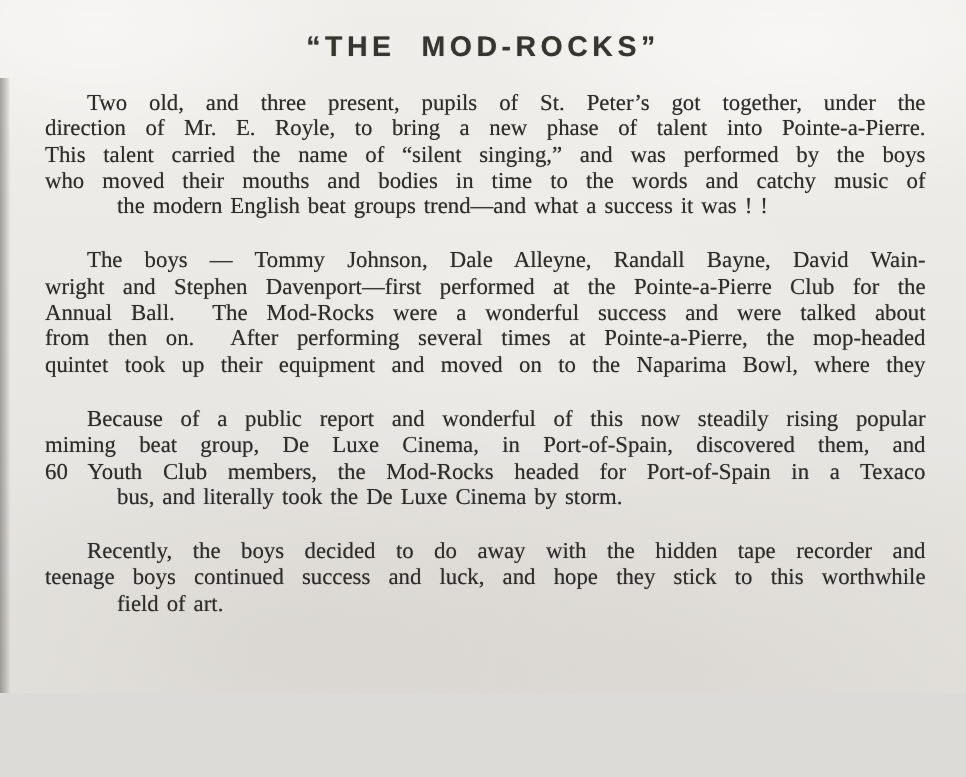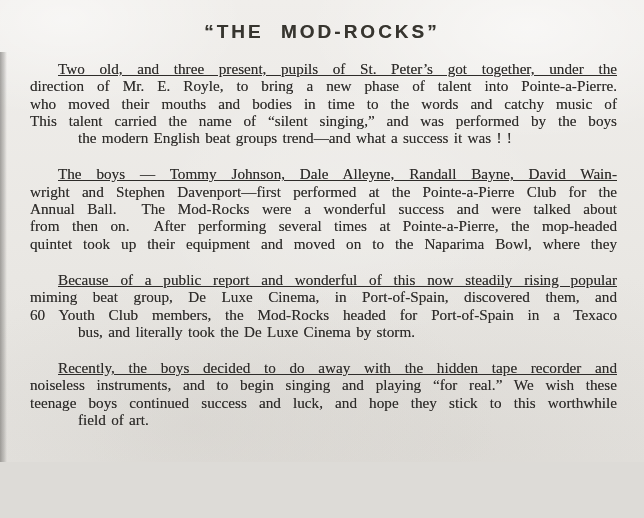--- a/index.html
+++ b/index.html
@@ -72,21 +72,20 @@
     font-size: 15.2px;
     line-height: 17.3px;
     text-align: justify;
     text-align-last: justify;
     word-spacing: 1.5px;
     white-space: normal;
     text-shadow: 0 0 0.55px rgba(46,44,42,0.55);
   }
   .line.first {
     padding-left: 28px;
-    text-decoration: underline;
   }
   .line.last {
     text-align-last: left;
     margin-left: 48px;
   }
   .signature {
     position: absolute;
     left: 472px;
     top: 479px;
     font-size: 12px;
@@ -103,39 +102,38 @@
 <div class="page">
   <div class="scan-edge"></div>
   <div class="scan-speck"></div>
 
   <h1 class="title">“THE MOD-ROCKS”</h1>
 
   <div class="article">
       <div class="paragraph">
         <div class="line first">Two old, and three present, pupils of St. Peter’s got together, under the</div>
         <div class="line">direction of Mr. E. Royle, to bring a new phase of talent into Pointe-a-Pierre.</div>
+        <div class="line">This talent carried the name of “silent singing,” and was performed by the boys</div>
         <div class="line">who moved their mouths and bodies in time to the words and catchy music of</div>
-        <div class="line">This talent carried the name of “silent singing,” and was performed by the boys</div>
         <div class="line last">the modern English beat groups trend—and what a success it was ! !</div>
       </div>
       <div class="paragraph">
         <div class="line first">The boys — Tommy Johnson, Dale Alleyne, Randall Bayne, David Wain-</div>
         <div class="line">wright and Stephen Davenport—first performed at the Pointe-a-Pierre Club for the</div>
         <div class="line">Annual Ball.&nbsp; The Mod-Rocks were a wonderful success and were talked about</div>
         <div class="line">from then on.&nbsp; After performing several times at Pointe-a-Pierre, the mop-headed</div>
         <div class="line">quintet took up their equipment and moved on to the Naparima Bowl, where they</div>
       </div>
       <div class="paragraph">
         <div class="line first">Because of a public report and wonderful of this now steadily rising popular</div>
         <div class="line">miming beat group, De Luxe Cinema, in Port-of-Spain, discovered them, and</div>
         <div class="line">60 Youth Club members, the Mod-Rocks headed for Port-of-Spain in a Texaco</div>
         <div class="line last">bus, and literally took the De Luxe Cinema by storm.</div>
       </div>
       <div class="paragraph">
         <div class="line first">Recently, the boys decided to do away with the hidden tape recorder and</div>
-        <div class="line">noiseless instruments, and to begin singing and playing “for real.” We wish these</div>
         <div class="line">teenage boys continued success and luck, and hope they stick to this worthwhile</div>
         <div class="line last">field of art.</div>
       </div>
     </div>
 
   <div class="signature">Unknown.</div>
 </div>
 
 </body></html>

